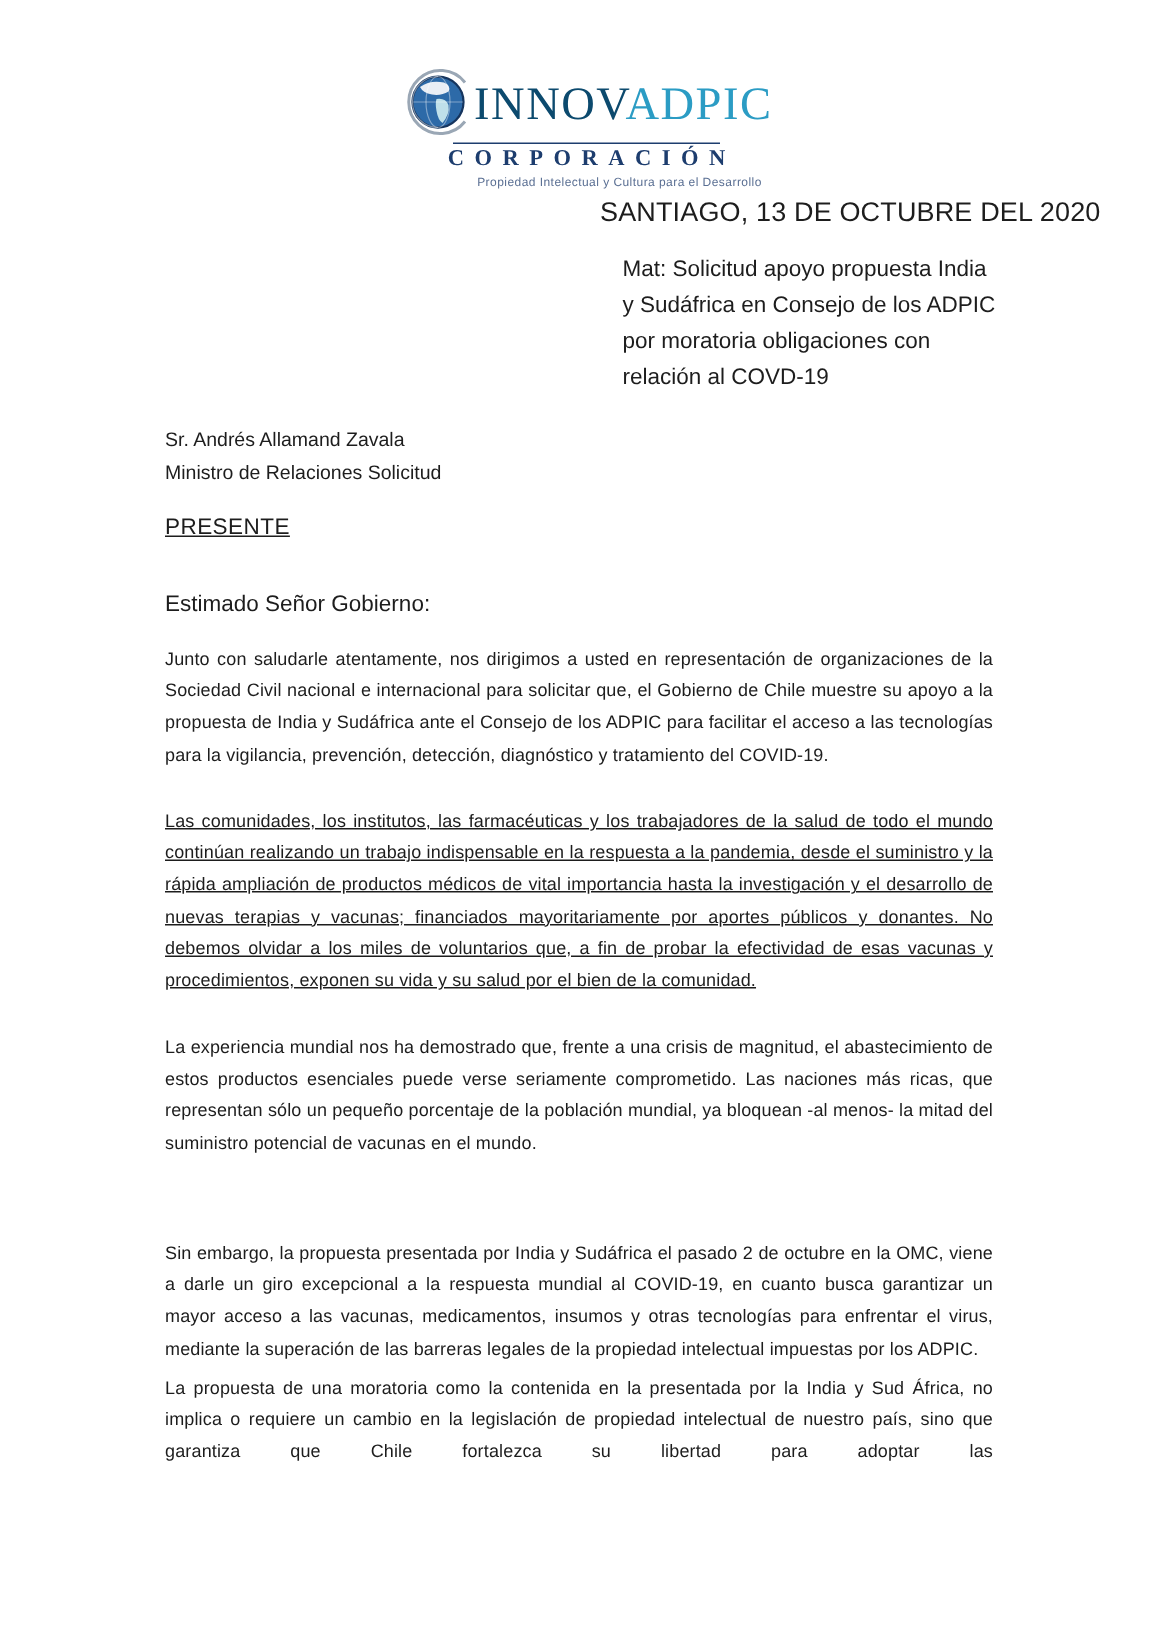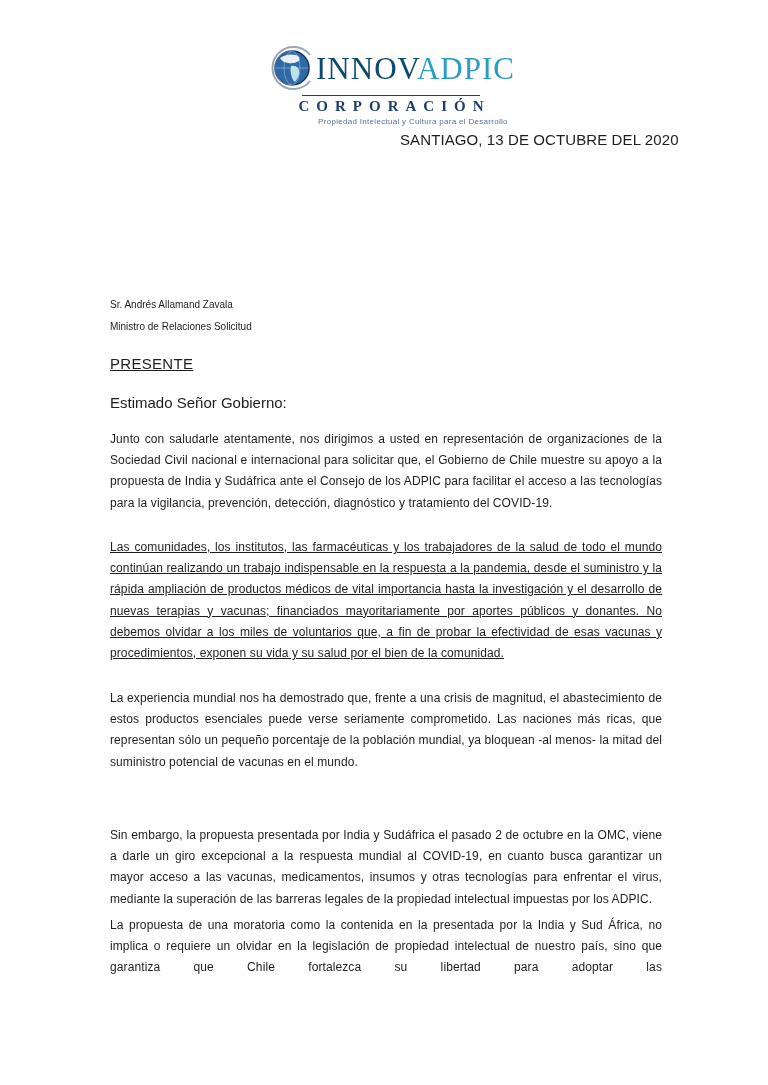--- a/index.html
+++ b/index.html
@@ -58,43 +58,42 @@
     color: #5a6f93;
     letter-spacing: 0.3px;
     padding-left: 44px;
   }
 
   
   .date-line {
     position: absolute;
     left: 400px;
     top: 131px;
-    font-size: 15px;
+    font-size: 18px;
     letter-spacing: 0.1px;
   }
   .subject-block {
     position: absolute;
     left: 415px;
     top: 168px;
     width: 254px;
     font-size: 15px;
     line-height: 24px;
   }
   .recipient-block {
     position: absolute;
     left: 110px;
     top: 282px;
-    font-size: 10px;
+    font-size: 13px;
     line-height: 22px;
-    margin-top: 12px;
   }
   .presente-line {
     position: absolute;
     left: 110px;
-    top: 355px;
+    top: 343px;
     font-size: 15px;
     text-decoration: underline;
     letter-spacing: 0.3px;
   }
   .salutation-line {
     position: absolute;
     left: 110px;
     top: 394px;
     font-size: 15px;
   }
@@ -138,29 +137,30 @@
       </span>
       <h1 class="logo-name"><span class="lw-a">INNOV</span><span class="lw-b">ADPIC</span></h1>
     </div>
     <div class="logo-rule"></div>
     <div class="logo-sub">CORPORACIÓN</div>
     <div class="logo-tagline">Propiedad Intelectual y Cultura para el Desarrollo</div>
   </header>
 
   <div class="date-line">SANTIAGO, 13 DE OCTUBRE DEL 2020</div>
 
+  <div class="subject-block">Mat: Solicitud apoyo propuesta India y Sudáfrica en Consejo de los ADPIC por moratoria obligaciones con relación al COVD-19</div>
 
   <div class="recipient-block">
     <div>Sr. Andrés Allamand  Zavala</div>
     <div>Ministro de Relaciones Solicitud</div>
   </div>
 
   <div class="presente-line">PRESENTE</div>
 
   <div class="salutation-line">Estimado Señor Gobierno:</div>
 
   <p class="para p1">Junto con saludarle atentamente, nos dirigimos a usted en representación de organizaciones de la Sociedad Civil nacional e internacional para solicitar que, el Gobierno de Chile muestre su apoyo a la propuesta de India y Sudáfrica ante el Consejo de los ADPIC para facilitar el acceso a las tecnologías para la vigilancia, prevención, detección, diagnóstico y tratamiento del COVID-19.</p>
   <p class="para p2">Las comunidades, los institutos, las farmacéuticas y los trabajadores de la salud de todo el mundo continúan realizando un trabajo indispensable en la respuesta a la pandemia, desde el suministro y la rápida ampliación de productos médicos de vital importancia hasta la investigación y el desarrollo de nuevas terapias y vacunas; financiados mayoritariamente por aportes públicos y donantes. No debemos olvidar a los miles de voluntarios que, a fin de probar la efectividad de esas vacunas y procedimientos, exponen su vida y su salud por el bien de la comunidad.</p>
   <p class="para p3">La experiencia mundial nos ha demostrado que, frente a una crisis de magnitud, el abastecimiento de estos productos esenciales puede verse seriamente comprometido. Las naciones más ricas, que representan sólo un pequeño porcentaje de la población mundial, ya bloquean -al menos- la mitad del suministro potencial de vacunas en el mundo.</p>
   <p class="para p4">Sin embargo, la propuesta presentada por India y Sudáfrica el pasado 2 de octubre en la OMC, viene a darle un giro excepcional a la respuesta mundial al COVID-19, en cuanto busca garantizar un mayor acceso a las vacunas, medicamentos, insumos y otras tecnologías para enfrentar el virus, mediante la superación de las barreras legales  de la propiedad intelectual  impuestas por los ADPIC.</p>
-  <p class="para p5">La propuesta de  una moratoria como la contenida en la presentada por la India y Sud África, no implica  o requiere un olvidar en la legislación de propiedad intelectual de nuestro país, sino que garantiza que Chile fortalezca su libertad   para adoptar las</p>
+  <p class="para p5">La propuesta de  una moratoria como la contenida en la presentada por la India y Sud África, no implica  o requiere un cambio en la legislación de propiedad intelectual de nuestro país, sino que garantiza que Chile fortalezca su libertad   para adoptar las</p>
 
 </div>
 
 </body></html>

